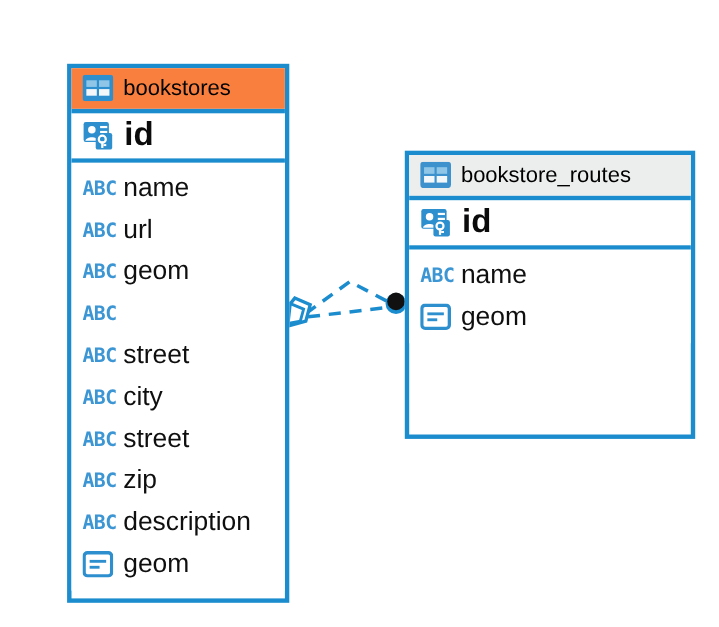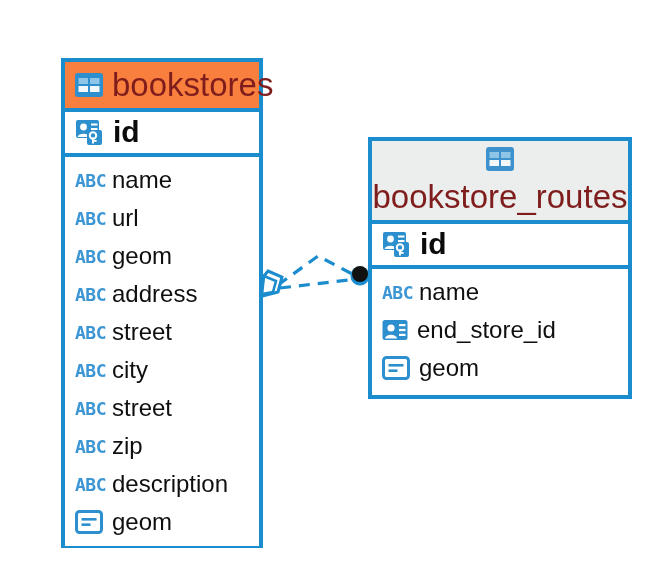--- a/index.html
+++ b/index.html
@@ -38,25 +38,25 @@
   }
 
   .entity-header {
     display: flex;
     align-items: center;
     gap: 9px;
     padding: 6px 10px 7px 10px;
     box-sizing: border-box;
   }
   .entity-header.orange { background: #f97f3e; }
-  .entity-header.grey   { background: #eceded; flex-direction: column; }
+  .entity-header.grey   { background: #eceded; }
 
   .entity-title {
-    font-size: 33px;
-    color: #7f1d1d;
+    font-size: 20px;
+    color: #000000;
     line-height: 1;
     white-space: nowrap;
   }
 
   .pk-row {
     display: flex;
     align-items: center;
     gap: 8px;
     padding: 5px 10px 6px 10px;
     border-top: 4px solid #1b8ccd;
@@ -186,21 +186,20 @@
         <span class="icon icon-abc">
           <span class="abc-text">ABC</span>
         </span>
         <span class="field-label">geom</span>
       </div>
 
       <div class="field-row">
         <span class="icon icon-abc">
           <span class="abc-text">ABC</span>
         </span>
-        <span class="field-label">address</span>
       </div>
 
       <div class="field-row">
         <span class="icon icon-abc">
           <span class="abc-text">ABC</span>
         </span>
         <span class="field-label">street</span>
       </div>
 
       <div class="field-row">
@@ -281,33 +280,20 @@
     <div class="field-list">
 
       <div class="field-row">
         <span class="icon icon-abc">
           <span class="abc-text">ABC</span>
         </span>
         <span class="field-label">name</span>
       </div>
 
 
-      <div class="field-row">
-        <span class="icon icon-fk">
-          <svg viewBox="0 0 26 24" xmlns="http://www.w3.org/2000/svg">
-            <rect x="0.5" y="2" width="25" height="20" rx="2.5" fill="#2e8fcf"></rect>
-            <circle cx="9" cy="10" r="3.6" fill="#ffffff"></circle>
-            <path d="M3,20.5 C3.8,15.6 14.2,15.6 15,20.5 Z" fill="#ffffff"></path>
-            <rect x="17" y="6" width="6.5" height="2.2" fill="#ffffff"></rect>
-            <rect x="17" y="10.9" width="6.5" height="2.2" fill="#ffffff"></rect>
-            <rect x="17" y="15.8" width="6.5" height="2.2" fill="#ffffff"></rect>
-          </svg>
-        </span>
-        <span class="field-label">end_store_id</span>
-      </div>
 
       <div class="field-row">
         <span class="icon icon-geom">
           <svg viewBox="0 0 28 24" xmlns="http://www.w3.org/2000/svg">
             <rect x="1.5" y="1.5" width="25" height="21" rx="3" fill="#ffffff" stroke="#2e8fcf" stroke-width="3"></rect>
             <rect x="6.5" y="8" width="15" height="2.6" fill="#2e8fcf"></rect>
             <rect x="6.5" y="13.4" width="9" height="2.6" fill="#2e8fcf"></rect>
           </svg>
         </span>
         <span class="field-label">geom</span>

